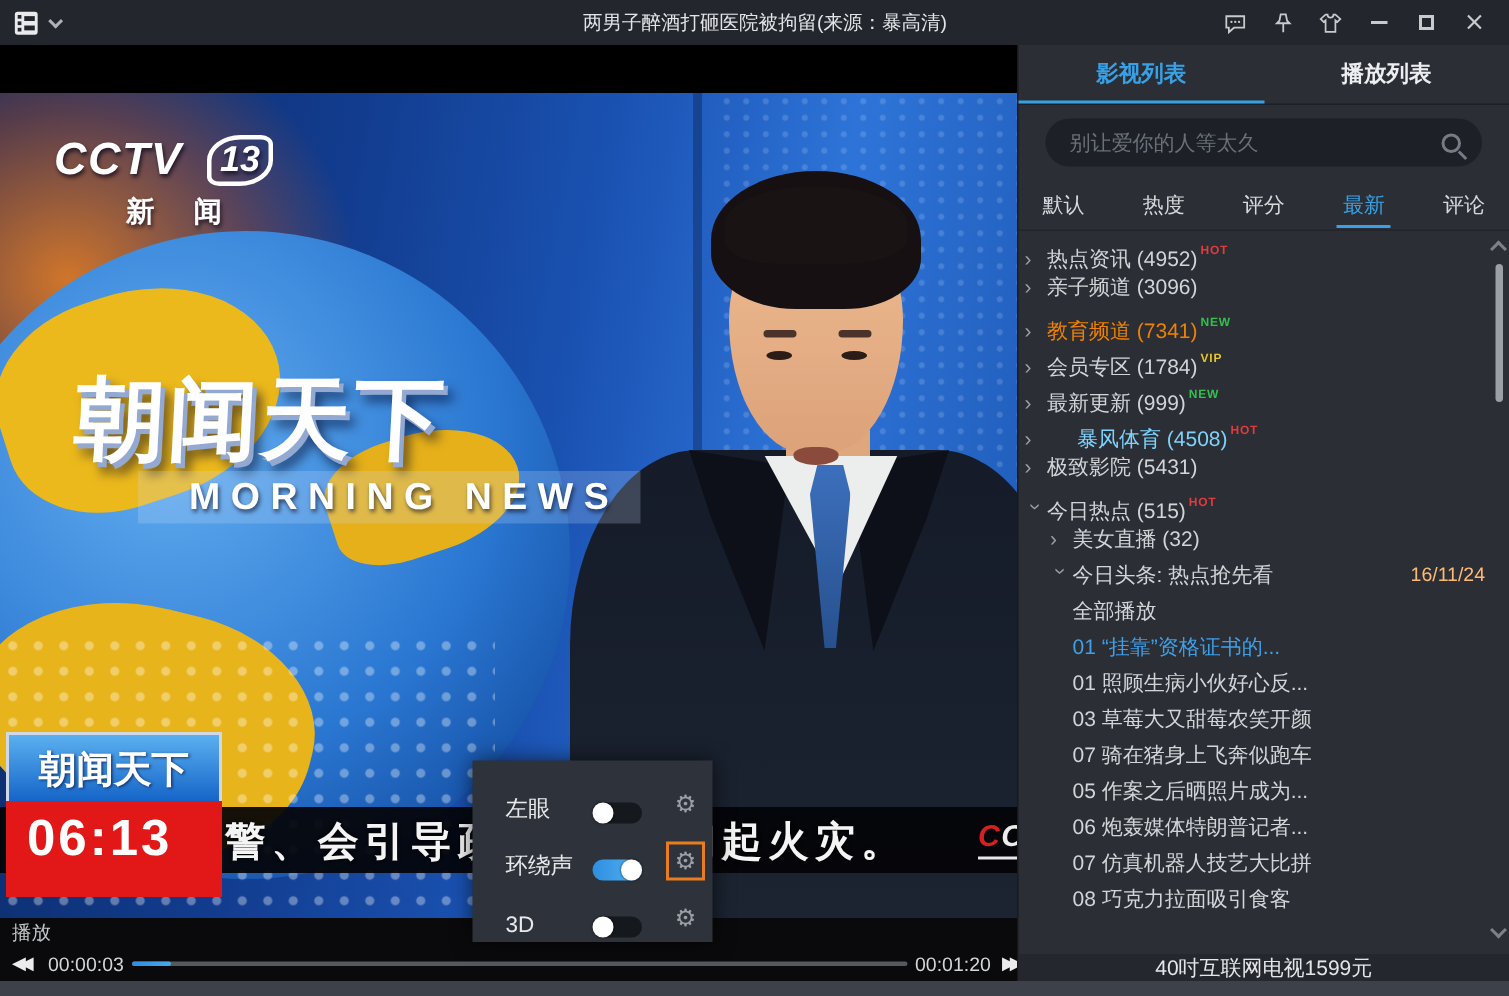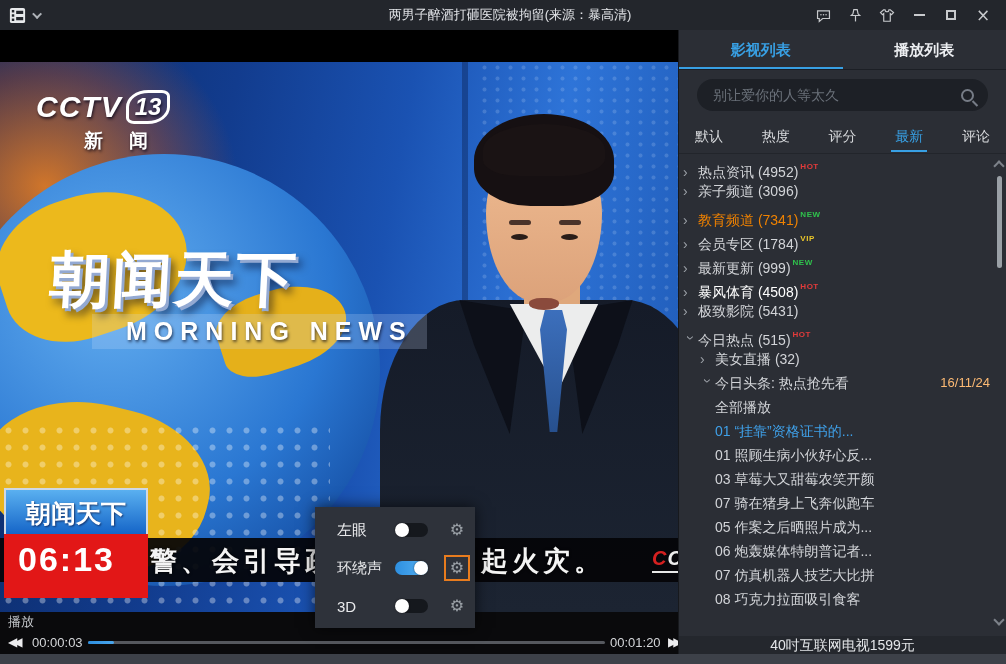--- a/index.html
+++ b/index.html
@@ -31,21 +31,21 @@
              border-radius:48% 60% 55% 45%; transform:rotate(-18deg); box-shadow:160px 120px 0 -30px #e5b01a; }
   .v-globe::after { content:""; position:absolute; left:30px; top:250px; width:230px; height:170px; background:#e8b41c;
              border-radius:55% 45% 60% 50%; transform:rotate(14deg); }
   .v-dots { position:absolute; left:0; top:360px; width:330px; height:190px; opacity:.38;
             background-image:radial-gradient(circle, rgba(255,255,255,.9) 2.6px, transparent 3.4px); background-size:17px 17px; }
   .v-map { position:absolute; right:0; top:0; width:225px; height:100%; opacity:.35;
            background-image:radial-gradient(circle, rgba(220,235,255,.5) 1.6px, transparent 2.4px); background-size:13px 11px; }
   .v-panel { position:absolute; left:462px; top:0; width:6px; height:100%; background:rgba(0,5,30,.28); }
 
   .cctv-logo { position:absolute; left:36px; top:28px; color:#fff; text-shadow:1px 2px 3px rgba(0,0,20,.7); }
-  .cctv-row { display:flex; align-items:center; gap:4px; font-style:italic; font-weight:bold; }
+  .cctv-row { display:flex; align-items:center; gap:16px; font-style:italic; font-weight:bold; }
   .cctv-name { font-size:30px; letter-spacing:1px; }
   .cctv-num { font-size:24px; border:3px solid #fff; border-radius:50% 18% 50% 18%; padding:0 6px; }
   .cctv-cap { font-size:19px; letter-spacing:26px; margin:4px 0 0 48px; font-weight:bold; }
 
   .prog-title { position:absolute; left:50px; top:178px; font-size:60px; font-weight:bold; color:#fff; transform:skewX(-3deg);
                 text-shadow:3px 3px 0 #93a9d2, 6px 7px 8px rgba(0,0,30,.65); letter-spacing:2px; }
   .prog-sub { position:absolute; left:92px; top:252px; font-size:25px; font-weight:bold; color:#fff; letter-spacing:7px;
               background:rgba(205,222,250,.22); padding:3px 14px 3px 34px; text-shadow:1px 2px 3px rgba(0,0,20,.6); }
 
   
@@ -78,21 +78,21 @@
 
   .corner-badge { position:absolute; left:4px; top:426px; width:144px; }
   .cb-title { height:46px; line-height:46px; text-align:center; color:#fff; font-size:25px; font-weight:bold;
               background:linear-gradient(180deg,#5ab0f0,#1565c8); border:2px solid #cfd8e4; border-bottom:none;
               text-shadow:1px 1px 2px rgba(0,0,40,.6); }
   .cb-time { height:64px; background:#e21717; color:#fff; font-size:34px; font-weight:bold; padding:6px 0 0 14px; letter-spacing:2px; }
 
   
   .popup { position:absolute; left:315px; top:507px; width:160px; height:121px; background:#2e323a;
            box-shadow:0 0 14px rgba(0,0,0,.65); z-index:50; padding-top:4px; }
-  .popup-row { height:38px; display:flex; align-items:center; }
+  .popup-row { height:38px; display:flex; align-items:flex-end; }
   .pp-label { width:58px; margin-left:22px; color:#e8e9eb; font-size:15px; }
   .toggle { width:33px; height:14px; border-radius:7px; background:#15181d; position:relative; cursor:pointer; flex:none; }
   .toggle .knob { position:absolute; left:0; top:0; width:14px; height:14px; border-radius:50%; background:#fff; box-shadow:0 0 2px rgba(0,0,0,.6); }
   .toggle.on { background:linear-gradient(90deg,#2d8fe0,#58b2f2); }
   .toggle.on .knob { left:auto; right:0; }
   .gearbox { width:26px; height:26px; margin-left:16px; display:flex; align-items:center; justify-content:center; cursor:pointer; }
   .gearbox.hl { border:2px solid #e87c1e; }
   .gear { font-family:"DejaVu Sans",sans-serif; color:#9aa0a6; font-size:16px; line-height:1; }
 
   
@@ -123,21 +123,21 @@
   .filters { height:34px; display:flex; align-items:center; justify-content:space-between; padding:0 14px; border-bottom:1px solid #22252b; }
   .filter { color:#d6d8db; font-size:14px; cursor:pointer; position:relative; padding:6px 2px; }
   .filter.active { color:#38a0e4; }
   .filter.active::after { content:""; position:absolute; left:-2px; right:-2px; bottom:0; height:2px; background:#38a0e4; }
 
   .list { position:absolute; top:125px; left:0; right:10px; bottom:18px; overflow:hidden; }
   .lrow { height:24px; line-height:24px; font-size:14px; color:#d2d4d8; white-space:nowrap; cursor:pointer; position:relative; padding-left:4px; }
   .lrow.lvl1 { padding-left:21px; } .lrow.lvl2 { padding-left:36px; }
   .chev { display:inline-block; width:15px; color:#9ba0a7; font-size:14px; }
   .chev.down { transform:rotate(90deg) translateX(1px); transform-origin:45% 55%; }
-  .c-def { color:#d2d4d8; } .c-orange { color:#f08200; } .c-green { color:#ffffff; } .c-blue { color:#3fa0e8; }
+  .c-def { color:#d2d4d8; } .c-orange { color:#f08200; } .c-green { color:#7dd3fc;margin-left:20px; } .c-blue { color:#3fa0e8; }
   .bdg { font-size:8px; font-weight:bold; vertical-align:8px; margin-left:2px; letter-spacing:.5px; }
   .b-HOT { color:#e23b3b; } .b-NEW { color:#2fc24c; } .b-VIP { color:#e8c52a; }
   .ldate { position:absolute; right:6px; top:0; color:#fdba74; font-size:13px; }
 
   .sb-up, .sb-down { position:absolute; right:3px; width:9px; height:9px; cursor:pointer; }
   .sb-up { top:130px; } .sb-down { top:586px; }
   .sb-up::after, .sb-down::after { content:""; position:absolute; left:1px; top:2px; width:6px; height:6px;
       border-left:2px solid #7d828a; border-bottom:2px solid #7d828a; }
   .sb-up::after { transform:rotate(135deg); } .sb-down::after { transform:rotate(-45deg); top:0; }
   .sb-thumb { position:absolute; right:4px; top:146px; width:5px; height:92px; background:#9aa0a6; border-radius:3px; cursor:pointer; }

